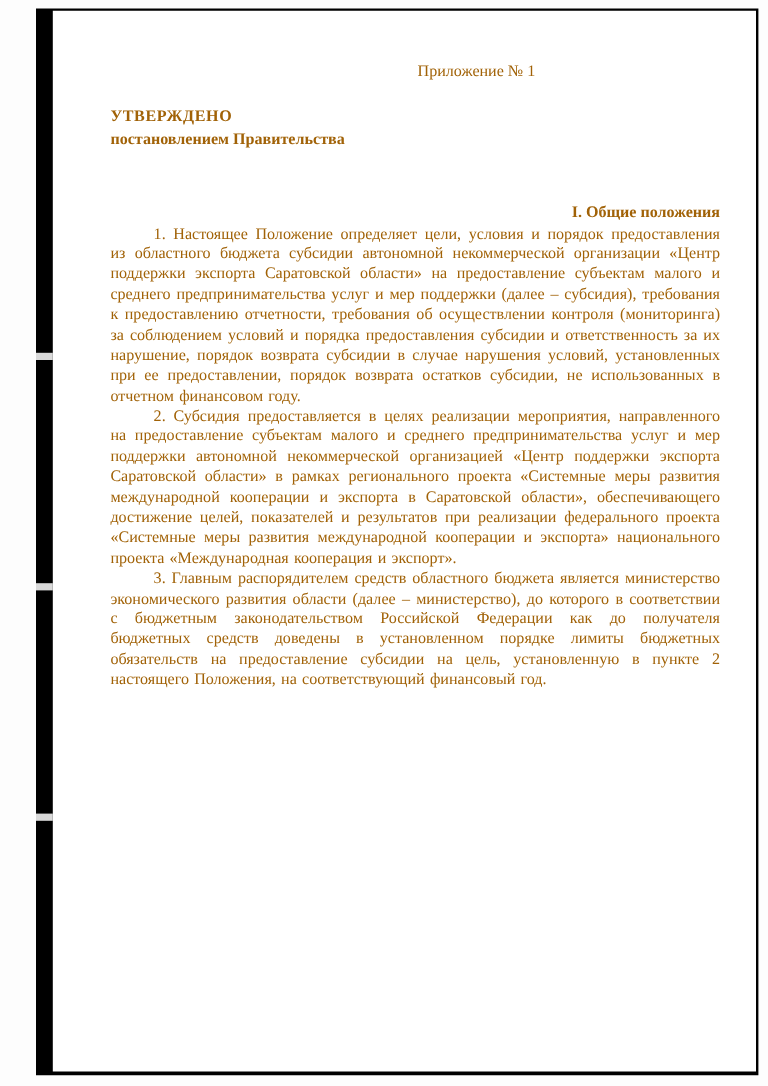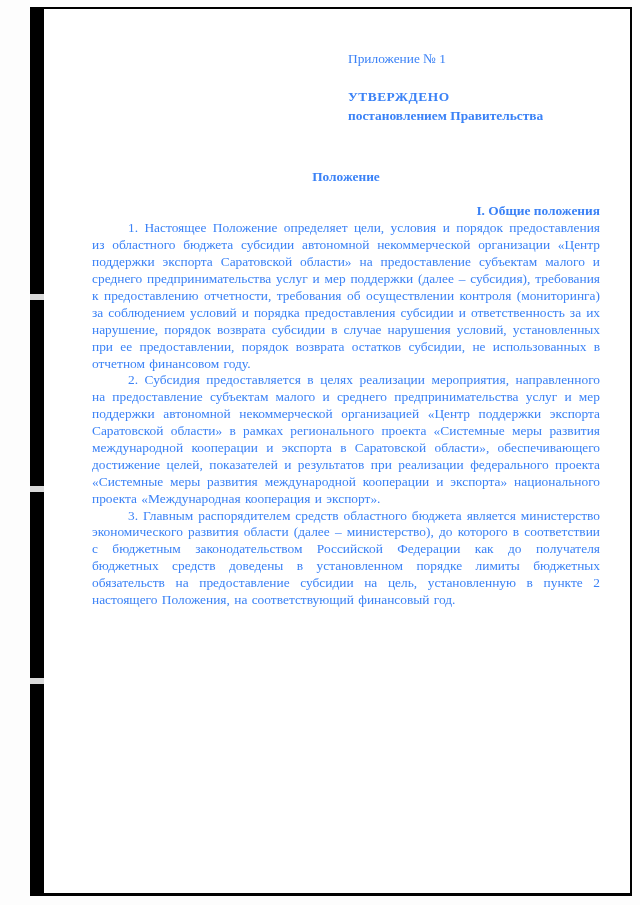--- a/index.html
+++ b/index.html
@@ -7,21 +7,21 @@
     padding: 0;
     background: #ffffff;
   }
   .canvas {
     position: relative;
     width: 640px;
     height: 905px;
     background: #fdfdfd;
     overflow: hidden;
     font-family: "Liberation Serif", "DejaVu Serif", serif;
-    color: #3b82f6;
+    color: #a16207;
   }
   .page {
     position: absolute;
     top: 7px;
     left: 30px;
     right: 8px;
     bottom: 9px;
     background: #ffffff;
     border-top: 2px solid #000;
     border-right: 2px solid #000;
@@ -49,21 +49,20 @@
     font-size: 13.4px;
     line-height: 1.26;
     box-sizing: border-box;
   }
   .annex {
     margin-left: 256px;
     margin-bottom: 21px;
     white-space: nowrap;
   }
   .approval {
-    margin-left: 256px;
   }
   .approval .approved {
     font-weight: bold;
     letter-spacing: 0.5px;
     margin-bottom: 2px;
   }
   .approval .line {
     white-space: nowrap;
     font-weight: bold;
   }
@@ -100,21 +99,20 @@
     <div class="content">
 
       <div class="annex">Приложение № 1</div>
 
       <div class="approval">
         <div class="approved">УТВЕРЖДЕНО</div>
         <div class="line">постановлением Правительства</div>
       </div>
 
       <div class="doc-title">
-        <div class="title-word">Положение</div>
       </div>
 
       <div class="section-heading">I. Общие положения</div>
 
       <div class="body-text">
         <p>1. Настоящее Положение определяет цели, условия и порядок предоставления из областного бюджета субсидии автономной некоммерческой организации «Центр поддержки экспорта Саратовской области» на предоставление субъектам малого и среднего предпринимательства услуг и мер поддержки (далее – субсидия), требования к предоставлению отчетности, требования об осуществлении контроля (мониторинга) за соблюдением условий и порядка предоставления субсидии и ответственность за их нарушение, порядок возврата субсидии в случае нарушения условий, установленных при ее предоставлении, порядок возврата остатков субсидии, не использованных в отчетном финансовом году.</p>
         <p>2. Субсидия предоставляется в целях реализации мероприятия, направленного на предоставление субъектам малого и среднего предпринимательства услуг и мер поддержки автономной некоммерческой организацией «Центр поддержки экспорта Саратовской области» в рамках регионального проекта «Системные меры развития международной кооперации и экспорта в Саратовской области», обеспечивающего достижение целей, показателей и результатов при реализации федерального проекта «Системные меры развития международной кооперации и экспорта» национального проекта «Международная кооперация и экспорт».</p>
         <p>3. Главным распорядителем средств областного бюджета является министерство экономического развития области (далее – министерство), до которого в соответствии с бюджетным законодательством Российской Федерации как до получателя бюджетных средств доведены в установленном порядке лимиты бюджетных обязательств на предоставление субсидии на цель, установленную в пункте 2 настоящего Положения, на соответствующий финансовый год.</p>
       </div>
 

